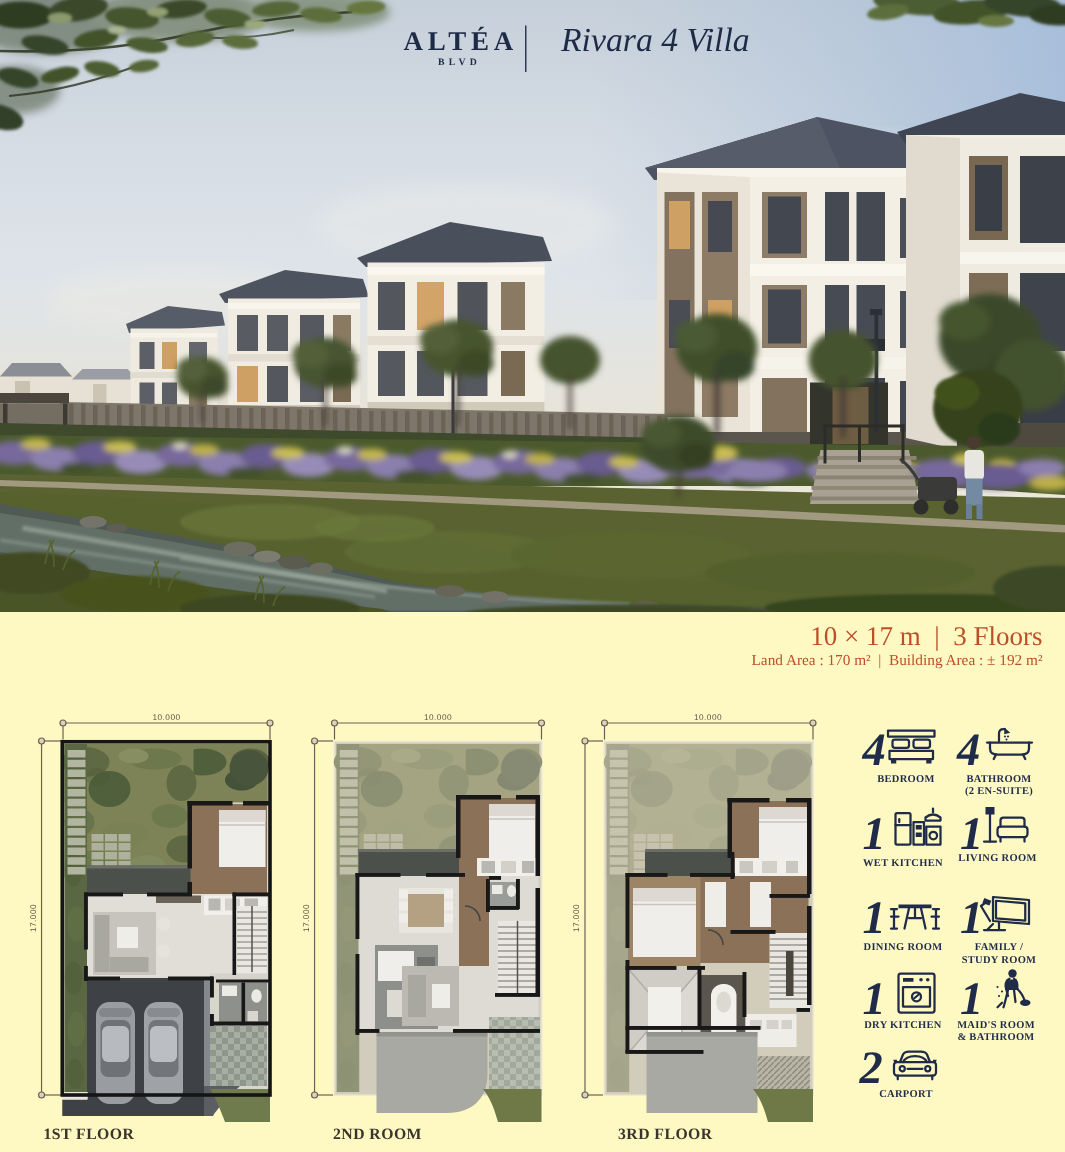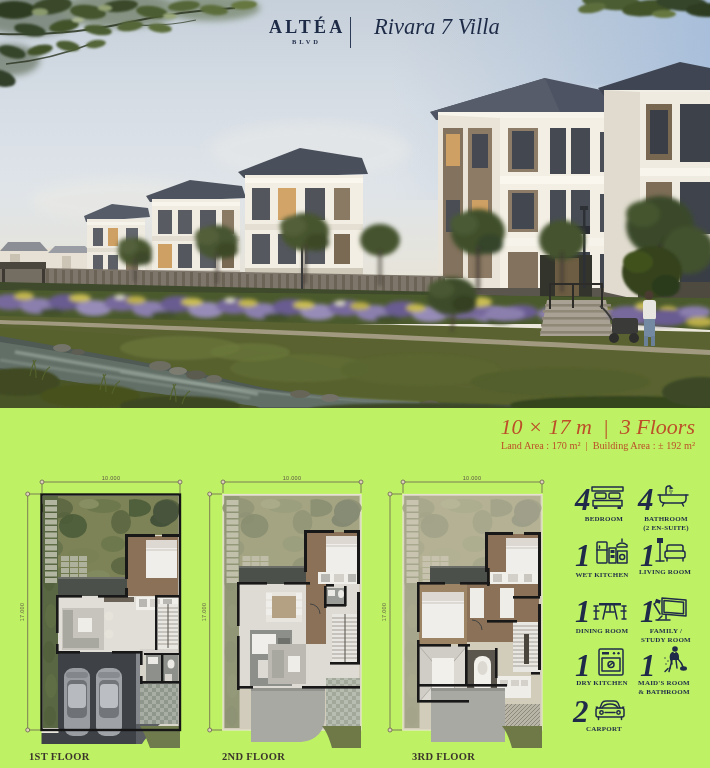--- a/index.html
+++ b/index.html
@@ -1,25 +1,25 @@
 <!DOCTYPE html>
 <html><head>
 <meta charset="utf-8">
 <style>
 html,body{margin:0;padding:0;}
 body{width:710px;height:768px;overflow:hidden;font-family:"Liberation Serif",serif;}
-#page{position:relative;width:710px;height:768px;background:#bef264;}
+#page{position:relative;width:710px;height:768px;background:#fef9c3;}
 #photo{position:absolute;left:0;top:0;width:710px;height:408px;}
 #logo{position:absolute;left:262px;top:12px;width:260px;height:44px;color:#1e2b47;}
 #altea{position:absolute;left:7px;top:5px;font-size:18px;letter-spacing:3.2px;font-weight:bold;}
 #blvd{position:absolute;left:30px;top:26px;font-size:6.5px;letter-spacing:2.8px;font-weight:bold;}
 #sep{position:absolute;left:88px;top:5px;width:1.2px;height:31px;background:#2c3a55;}
 #rivara{position:absolute;left:112px;top:2px;font-size:22.5px;font-style:italic;}
 #hdr{position:absolute;right:15px;top:414px;width:400px;text-align:right;color:#bc4e28;}
-#hdr .l1{font-size:22px;letter-spacing:0px;font-style:italic;}
+#hdr .l1{font-size:18px;letter-spacing:0px;}
 #hdr .l2{font-size:10.2px;margin-top:0;}
 .flabel{position:absolute;top:750.5px;font-size:10.5px;font-weight:bold;letter-spacing:0.3px;color:#3b342c;width:160px;}
 </style>
 </head>
 <body>
 <div id="page">
 
 <svg id="photo" viewBox="0 0 710 408" preserveAspectRatio="none">
   <defs>
     <linearGradient id="sky" x1="0" y1="0" x2="0" y2="1">
@@ -463,21 +463,21 @@
     <ellipse cx="706" cy="10" rx="20" ry="7" fill="#2f3d24"></ellipse>
     <ellipse cx="592" cy="8" rx="14" ry="5" fill="#5d6e3e" transform="rotate(-8 592 8)"></ellipse>
     <ellipse cx="664" cy="14" rx="12" ry="4" fill="#66773f"></ellipse>
   </g>
 </svg>
 
 <div id="logo">
   <div id="altea">ALTÉA</div>
   <div id="blvd">BLVD</div>
   <div id="sep"></div>
-  <div id="rivara">Rivara 7 Villa</div>
+  <div id="rivara">Rivara 4 Villa</div>
 </div>
 
 <div id="hdr">
   <div class="l1">10 × 17 m&nbsp;&nbsp;|&nbsp;&nbsp;3 Floors</div>
   <div class="l2">Land Area : 170 m² &nbsp;|&nbsp; Building Area : ± 192 m²</div>
 </div>
 
 <svg id="plans" style="position:absolute;left:0;top:408px" width="710" height="360" viewBox="0 408 710 360">
 <defs>
 <pattern id="checker" width="8" height="8" patternUnits="userSpaceOnUse">
@@ -1086,16 +1086,16 @@
     <line class="ic" x1="9" y1="12.5" x2="19" y2="12.5"></line>
     <path class="ic" d="M2.5,17 L2.5,19.5 M25.5,17 L25.5,19.5"></path>
     <path class="icf" d="M0,8 L-0.5,6.5 L2,6.5 L2,8 Z M28,8 L28.5,6.5 L26,6.5 L26,8 Z"></path>
   </g>
   <text class="lbl" x="604" y="731">CARPORT</text>
 </g>
 
 </svg>
     <div class="flabel" style="left:29px">1ST FLOOR</div>
 
-<div class="flabel" style="left:222px">2ND FLOOR</div>
+<div class="flabel" style="left:222px">2ND ROOM</div>
 
 <div class="flabel" style="left:412px">3RD FLOOR</div>
 </div>
 
 </body></html>

